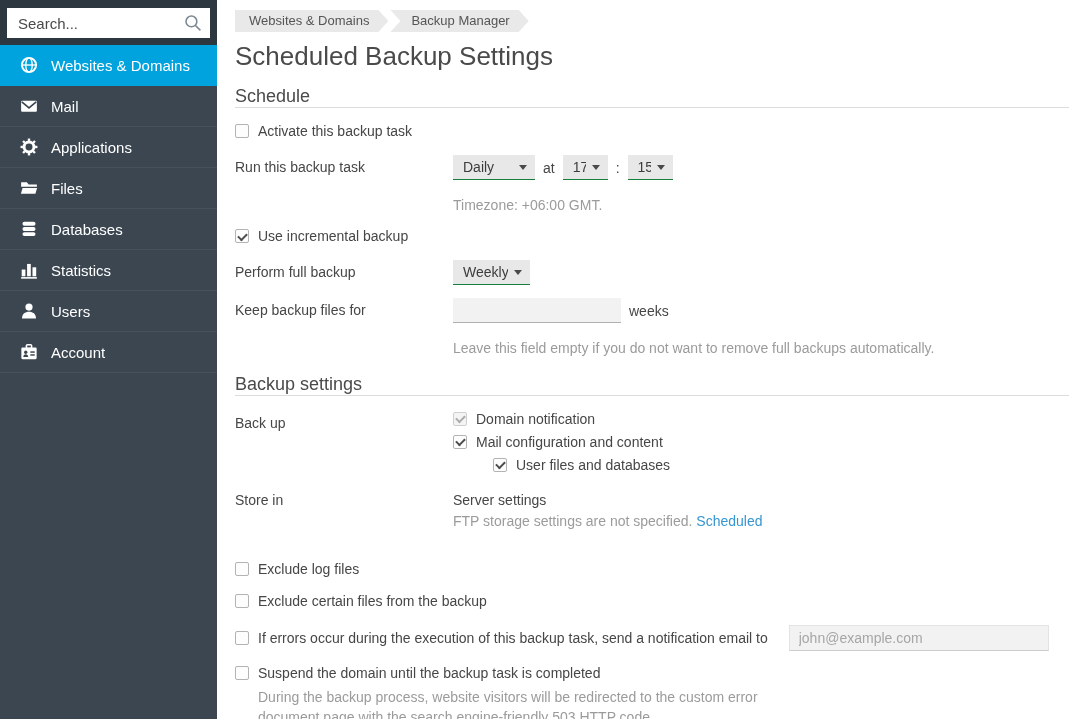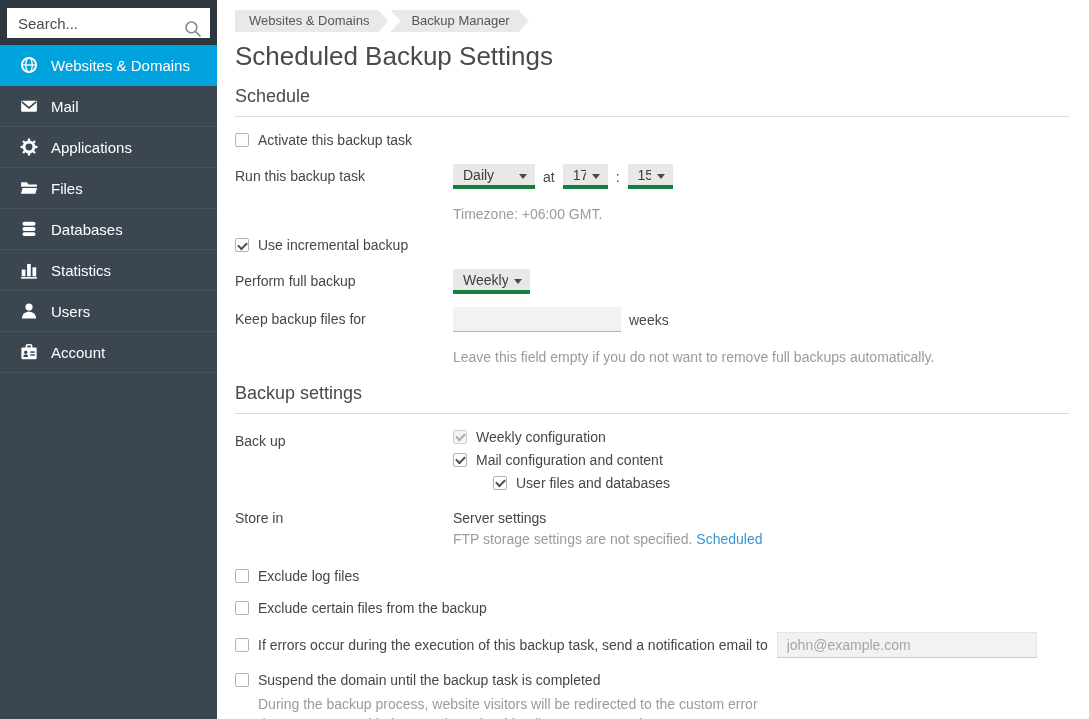--- a/index.html
+++ b/index.html
@@ -7,21 +7,21 @@
   body {
     width:1089px; height:719px; overflow:hidden;
     font-family:"Liberation Sans", sans-serif;
     background:#ffffff; color:#464646;
     display:flex;
   }
 
   
   .sidebar { width:217px; flex-shrink:0; background:#3b4651; height:719px; }
   .search-area { background:#2d3740; padding:8px 7px 7px 7px; }
-  .search-box { background:#ffffff; height:30px; display:flex; align-items:flex-end; padding:0 8px 0 0; }
+  .search-box { background:#ffffff; height:30px; display:flex; align-items:center; padding:0 8px 0 0; }
   .search-box input {
     border:none; outline:none; flex:1; height:100%; padding:0 6px 0 11px;
     font-size:15px; color:#3c3c3c; font-family:inherit; min-width:0;
   }
   .search-box input::placeholder { color:#4a4a4a; opacity:1; }
   .search-icn { width:18px; height:18px; flex-shrink:0; }
 
   .nav-item {
     height:41px; display:flex; align-items:center; gap:13px;
     padding:0 10px 0 19px; color:#ffffff; font-size:15px;
@@ -42,21 +42,21 @@
     cursor:pointer;
   }
   .crumb + .crumb {
     padding-left:21px;
     clip-path: polygon(0 0, calc(100% - 10px) 0, 100% 50%, calc(100% - 10px) 100%, 0 100%, 10px 50%);
   }
 
   h1 { font-size:26px; font-weight:400; color:#4a4a4a; margin:9px 0 13px 0; }
   h2 {
     font-size:18px; font-weight:400; color:#4a4a4a;
-    margin:14px 0 15px 0; padding-bottom:9px; border-bottom:1px solid #dddddd;
+    margin:14px 0 15px 0; border-bottom:1px solid #dddddd;
   }
 
   .row { display:flex; align-items:flex-start; margin-bottom:13px; font-size:14px; }
   .row .flabel { width:218px; flex-shrink:0; padding-top:4px; }
 
   .check-row { display:flex; align-items:center; gap:9px; margin-bottom:16px; font-size:14px; }
   .check-row label { cursor:pointer; }
 
   input[type="checkbox"] {
     appearance:none; -webkit-appearance:none; margin:0; flex-shrink:0;
@@ -68,40 +68,40 @@
     border-left:2px solid #4d4d4d; border-bottom:2px solid #4d4d4d;
     transform:rotate(-45deg);
   }
   input[type="checkbox"]:disabled { background:#f4f4f4; border-color:#cfcfcf; }
   input[type="checkbox"]:disabled:checked::after { border-color:#ababab; }
 
   .control-line { display:flex; align-items:center; gap:8px; }
   .sel-wrap { position:relative; display:inline-block; }
   select {
     appearance:none; -webkit-appearance:none; font-family:inherit; font-size:14px;
-    color:#3c3c3c; background:#e8e8e8; border:none; border-bottom:4px solid #15803d;
+    color:#3c3c3c; background:#e8e8e8; border:none; border-bottom:1px solid #15803d;
     height:25px; padding:0 22px 0 10px; cursor:pointer; border-radius:0;
   }
   .sel-wrap::after {
     content:""; position:absolute; right:8px; top:10px; pointer-events:none;
     border-left:4px solid transparent; border-right:4px solid transparent;
     border-top:5px solid #4a4a4a;
   }
   .sel-period { width:82px; } .sel-hh { width:45px; } .sel-mm { width:45px; } .sel-full { width:77px; }
 
   .mid-label { color:#464646; }
 
   .txt-input {
     background:#f2f2f2; border:none; border-bottom:1px solid #b0b0b0;
     height:25px; padding:0 8px; font-size:14px; font-family:inherit; color:#3c3c3c;
   }
   .keep-input { width:168px; }
   .email-input {
     width:260px; background:#f2f2f2; border:1px solid #e3e3e3; border-bottom-color:#cccccc;
-    height:26px; padding:0 9px; font-size:14px; font-family:inherit; color:#0f766e;
+    height:26px; padding:0 9px; font-size:14px; font-family:inherit; color:#0f766e;margin-left:12px;
   }
   .email-input::placeholder, .txt-input::placeholder { color:#a6a6a6; opacity:1; }
 
   .hint { color:#9b9b9b; font-size:14px; margin-top:15px; line-height:1.45; }
   .suspend-hint { margin:-6px 0 16px 23px; max-width:520px; }
 
   .stack-checks .check-row { margin-bottom:7px; }
   .stack-checks .check-row:last-child { margin-bottom:0;margin-left:40px; }
 
   .store-value { font-size:14px; padding-top:4px; }
@@ -294,34 +294,34 @@
     </div>
   </div>
 
   <h2>Backup settings</h2>
 
   <div class="row" style="margin-bottom:15px;">
     <div class="flabel">Back up</div>
     <div class="stack-checks">
       <div class="check-row">
         <input type="checkbox" id="cb-domain" disabled="" checked="" style="">
-        <label for="cb-domain">Weekly configuration</label>
+        <label for="cb-domain">Domain notification</label>
       </div>
       <div class="check-row">
         <input type="checkbox" id="cb-mailcfg" checked="" style="">
         <label for="cb-mailcfg">Mail configuration and content</label>
       </div>
       <div class="check-row">
         <input type="checkbox" id="cb-userfiles" checked="" style="">
         <label for="cb-userfiles">User files and databases</label>
       </div>
     </div>
   </div>
 
-  <div class="row" style="margin-bottom:21px;">
+  <div class="row" style="margin-bottom:32px;">
     <div class="flabel">Store in</div>
     <div>
       <div class="store-value">Server settings</div>
       <div class="store-note">
         <span>FTP storage settings are not specified.</span>
         <a class="link" href="#">Scheduled</a>
       </div>
     </div>
   </div>
 

